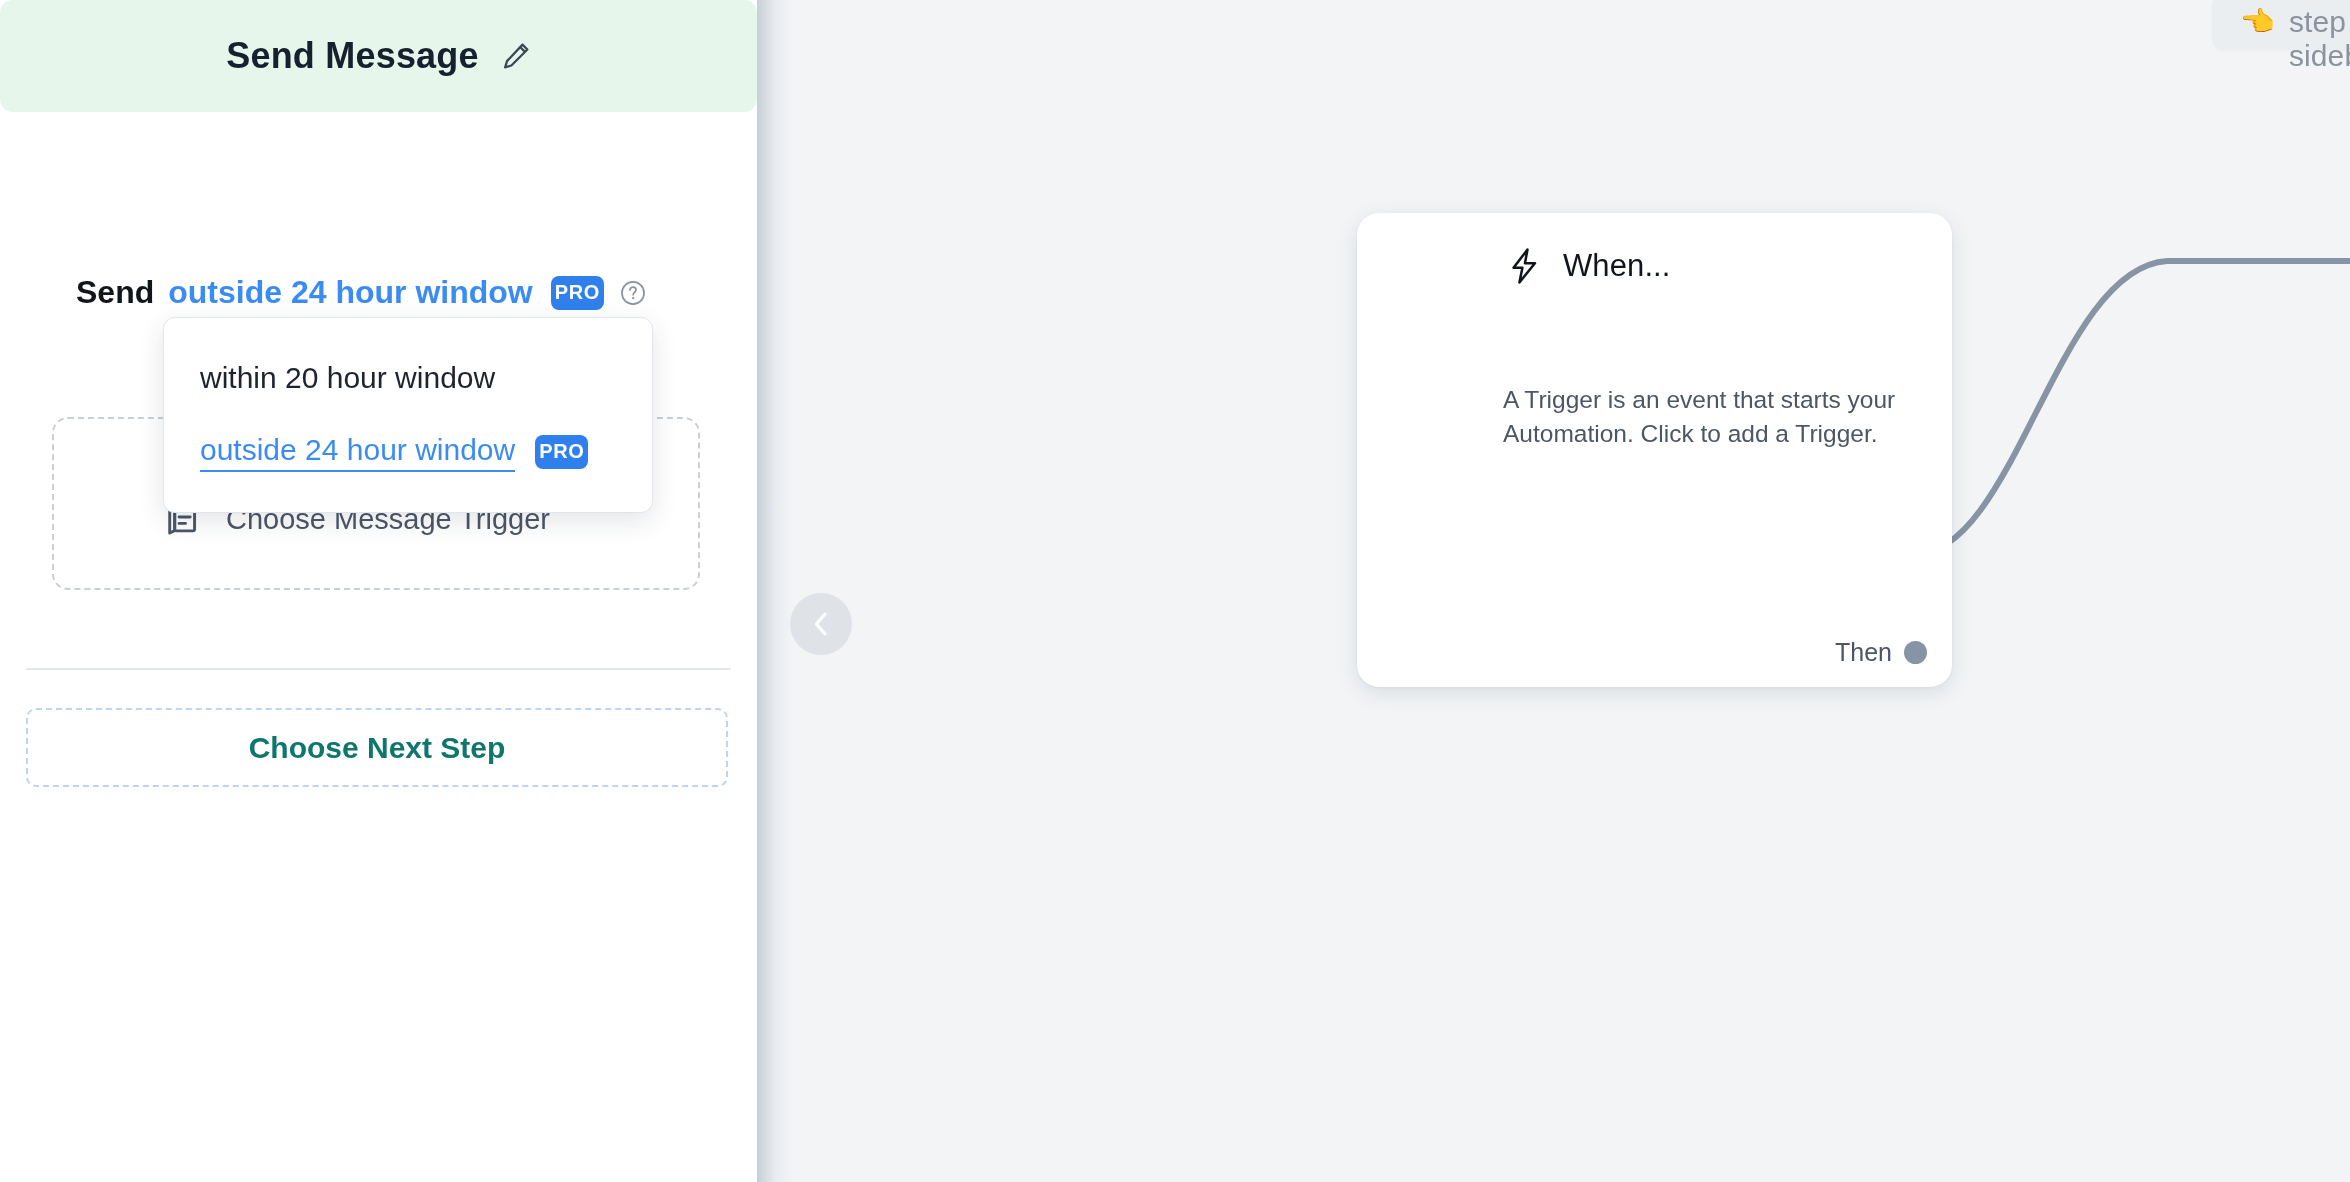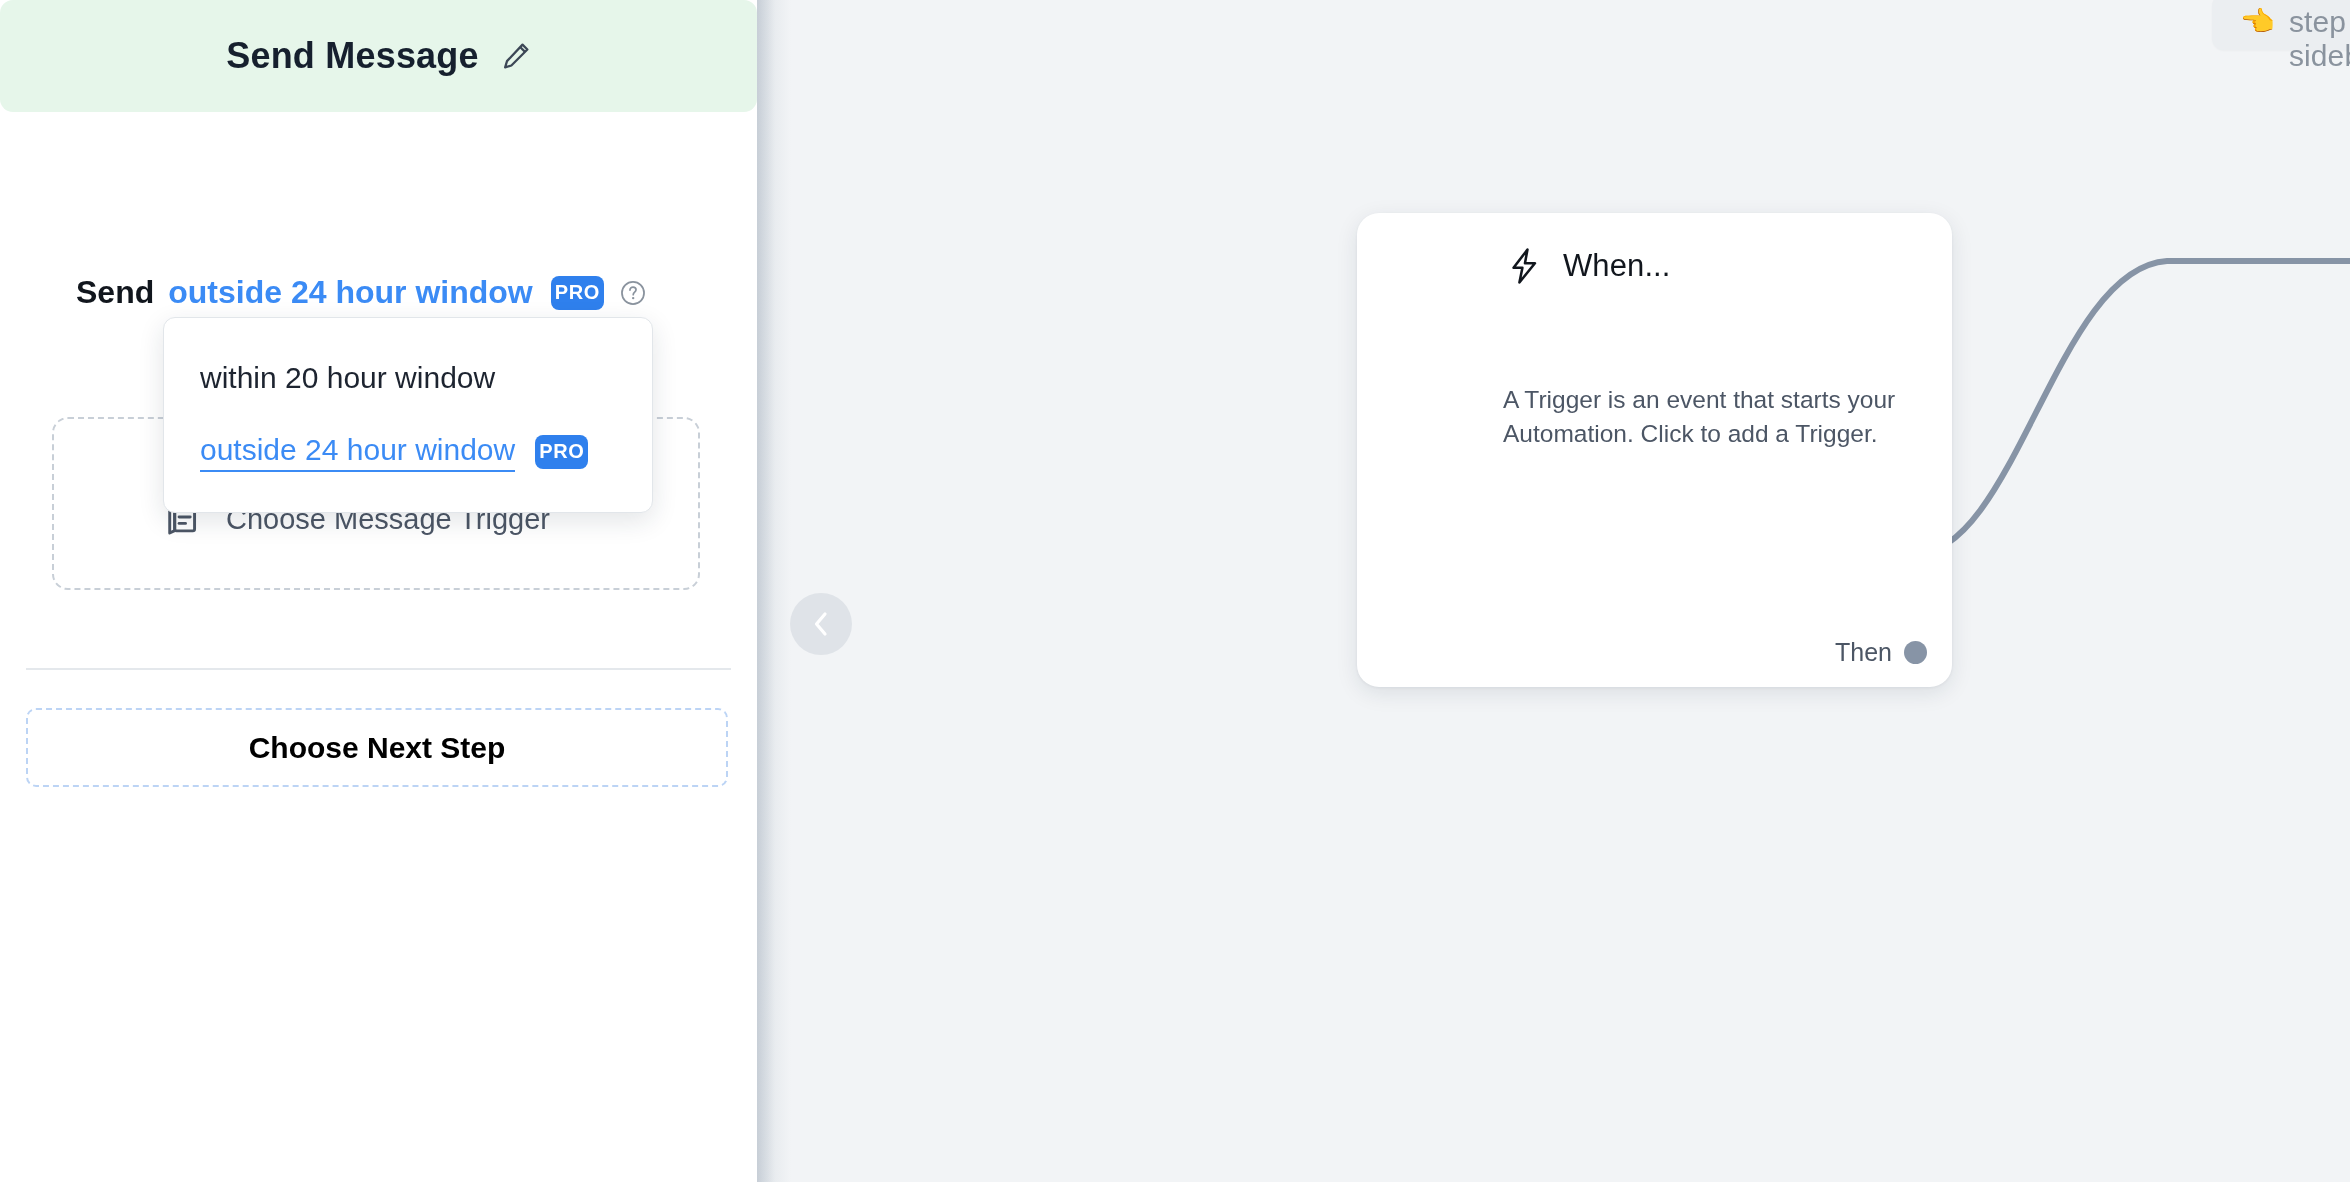--- a/index.html
+++ b/index.html
@@ -295,21 +295,21 @@
     border: 2.5px dashed #bcd4f5;
     border-radius: 10px;
     display: flex;
     align-items: center;
     justify-content: center;
     box-sizing: border-box;
   }
   .next-step-btn span {
     font-size: 30px;
     font-weight: bold;
-    color: #000000;
+    color: #0f766e;
   }
 
   .sidebar-edge-shadow {
     position: absolute;
     left: 757px;
     top: 0;
     width: 18px;
     height: 1182px;
     background: linear-gradient(to right, rgba(80,100,125,0.16), rgba(80,100,125,0));
     z-index: 11;

